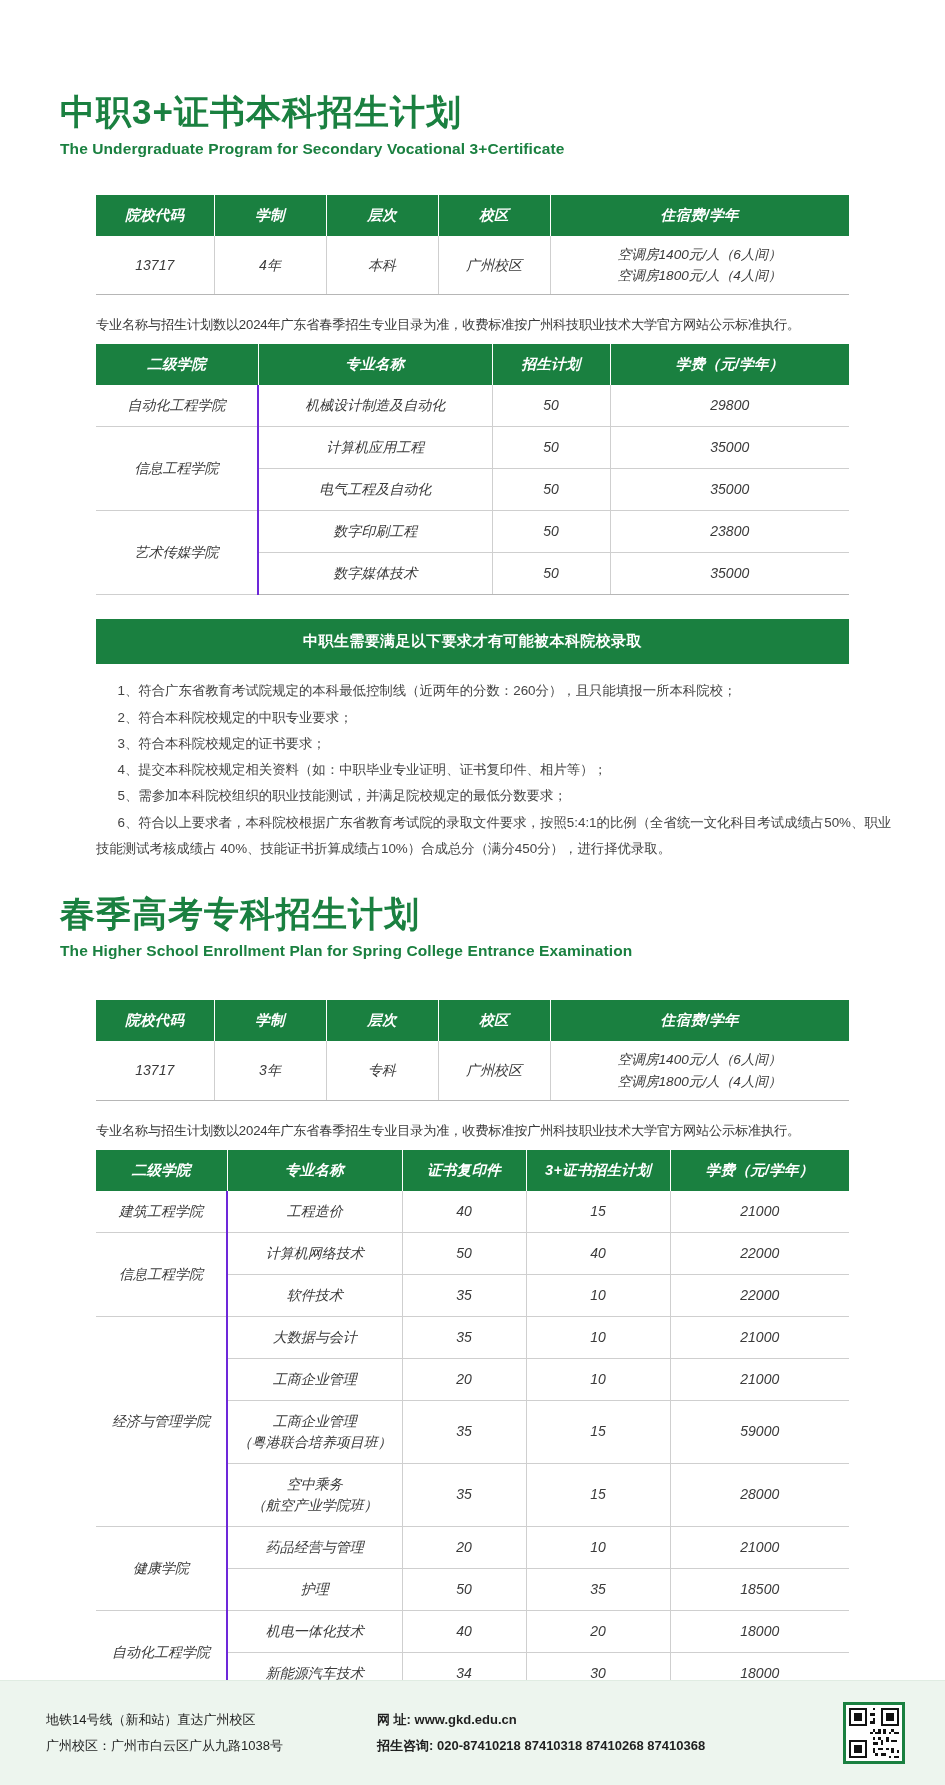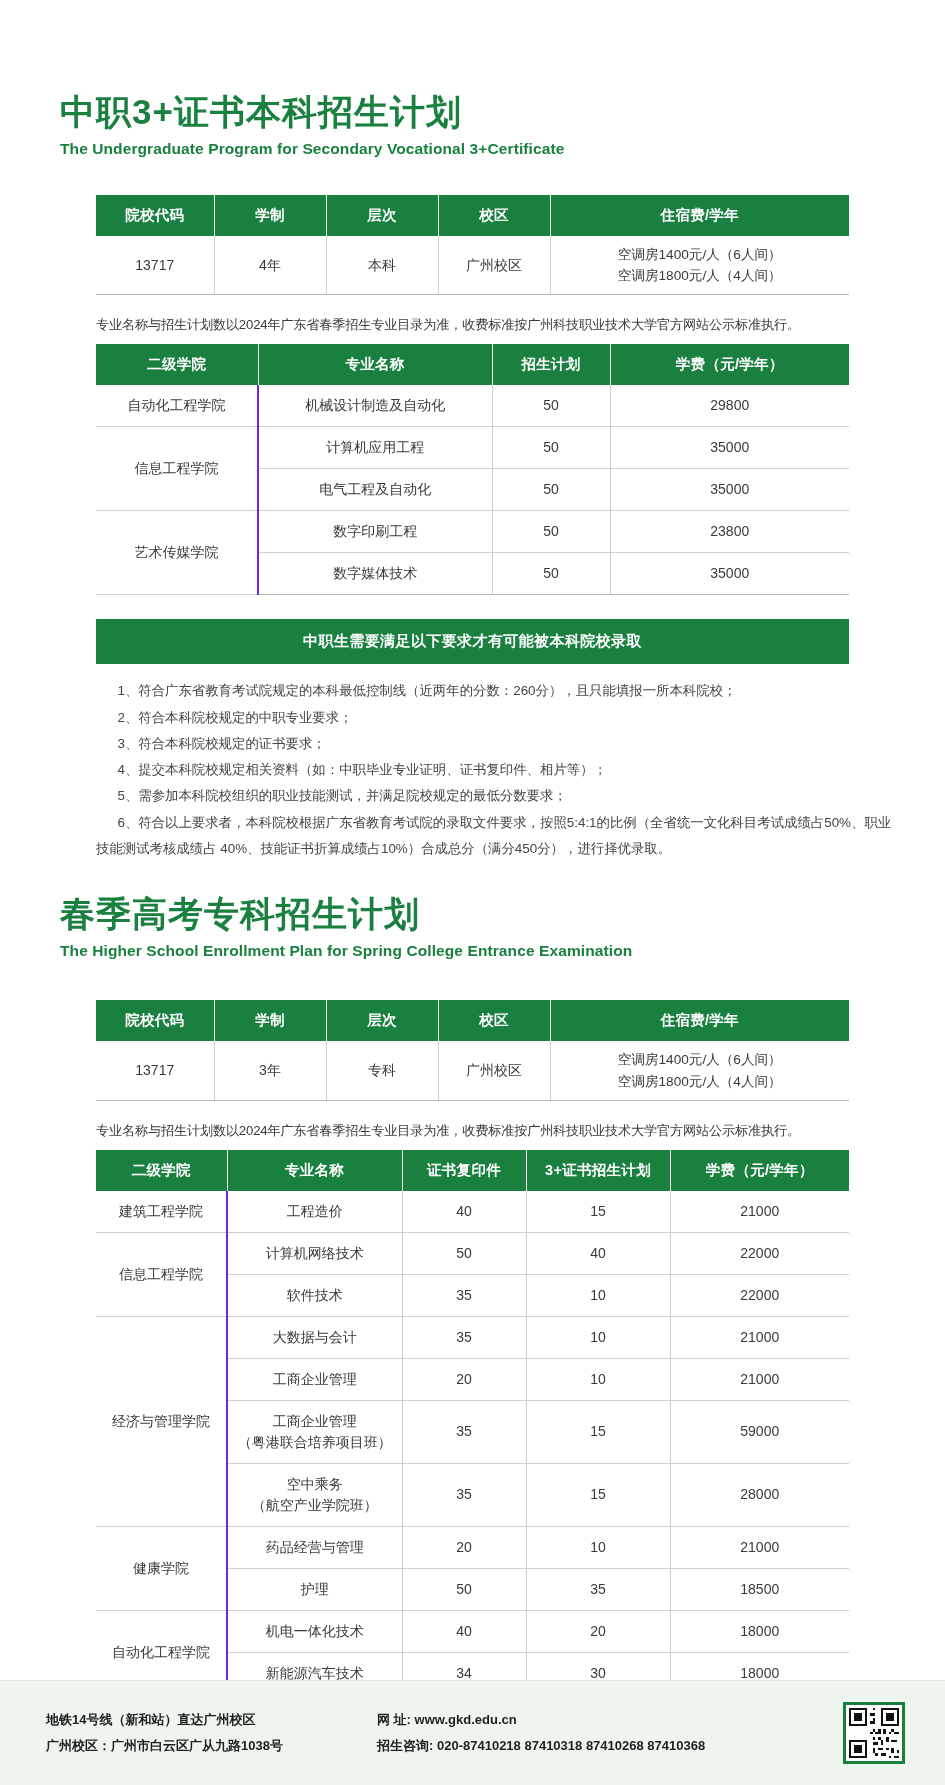--- a/index.html
+++ b/index.html
@@ -31,21 +31,21 @@
   .sec-sub {
     color: #1a8040;
     font-size: 15.5px;
     font-weight: 700;
     letter-spacing: 0.1px;
     margin-top: 8px;
     white-space: nowrap;
   }
 
   
-  .tbl-wrap { padding: 0 96px 12px 96px; }
+  .tbl-wrap { padding: 0 96px 12px 96px; font-style: italic; }
   table.t {
     width: 753px;
     border-collapse: collapse;
     table-layout: fixed;
   }
   table.t th {
     background: #1a8040;
     color: #ffffff;
     font-size: 14.5px;
     font-weight: 700;
@@ -113,21 +113,21 @@
     background: #edf5ee;
     border-top: 1px solid #e0ece2;
   }
   .footer-inner {
     display: flex;
     align-items: center;
     height: 100%;
     padding: 0 40px 0 46px;
   }
   .f-col { font-size: 13px; color: #1f1f1f; line-height: 2.0; }
-  .f-col.left { width: 315px; font-weight: 700; }
+  .f-col.left { width: 315px; font-weight: 400; }
   .f-col.mid { flex: 1; padding-left: 16px; font-weight: 700;}
   .f-row { white-space: nowrap; }
   .f-label { display: inline-block; }
   .qr {
     width: 62px; height: 62px;
     background: #ffffff;
     border: 3px solid #1a8040;
     margin-left: auto;
     position: relative;
   }

